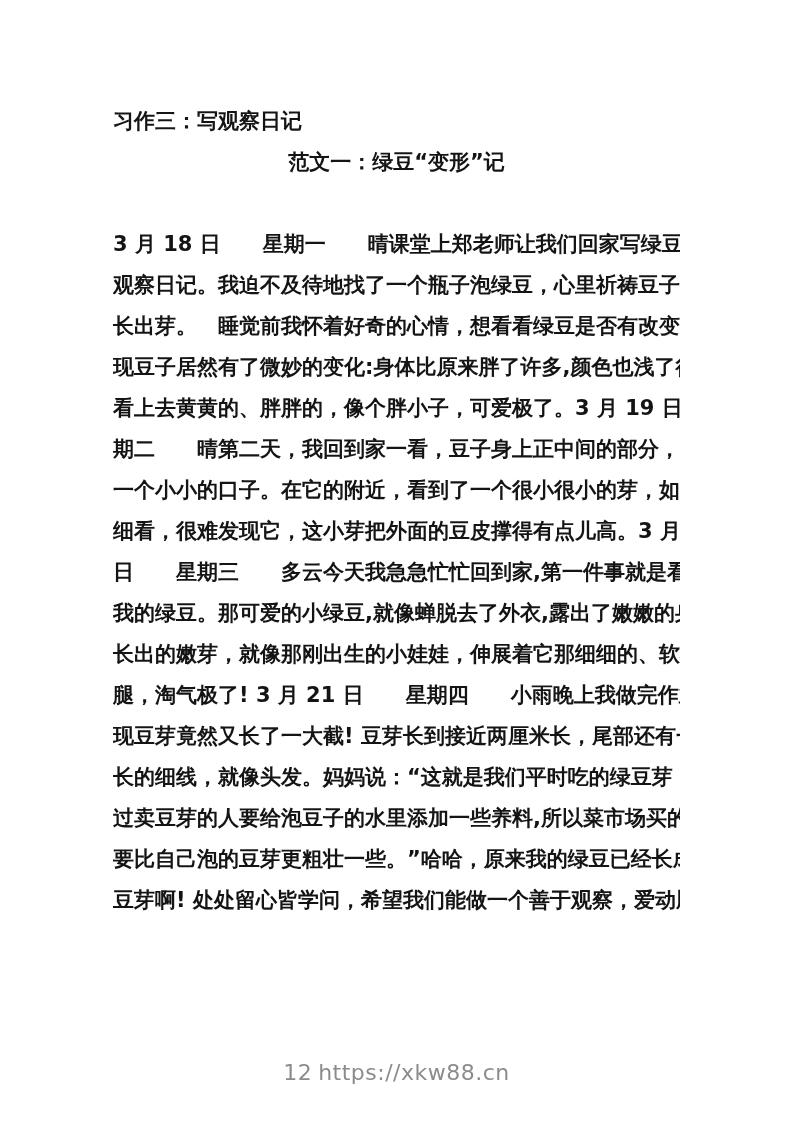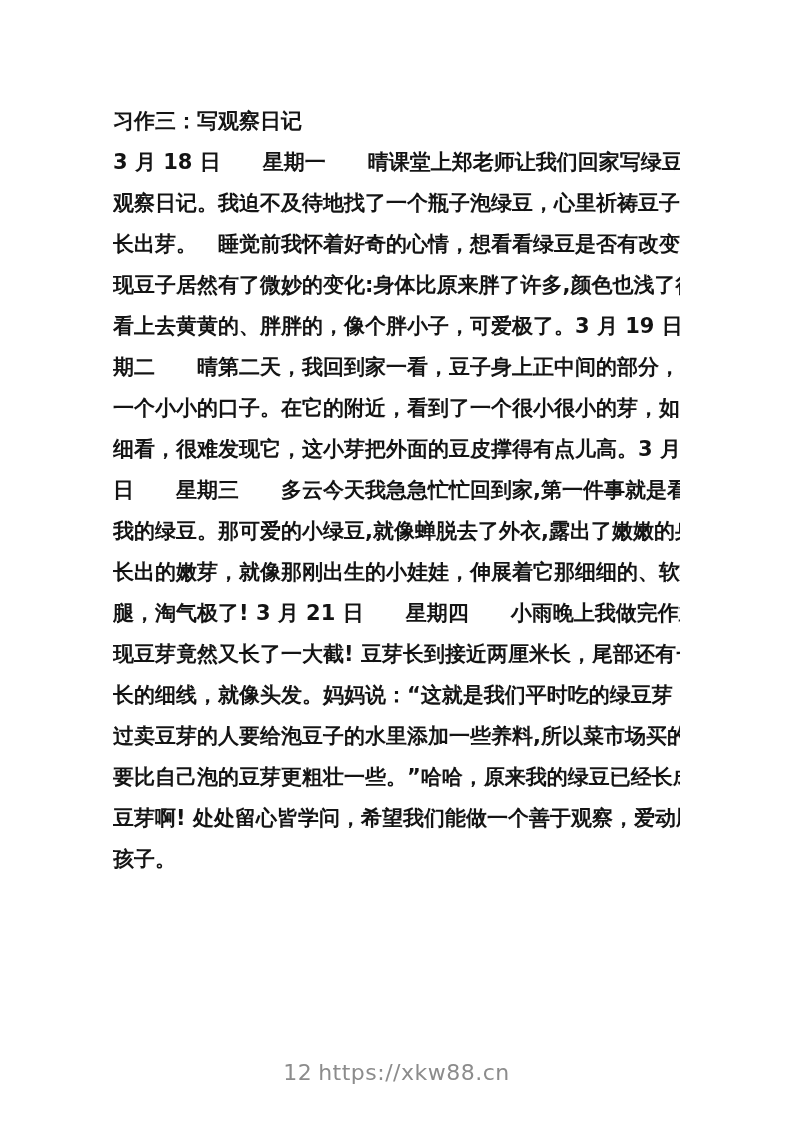--- a/index.html
+++ b/index.html
@@ -70,38 +70,38 @@
   .footer .page-number{
     margin-right:6px;
   }
 </style>
 </head>
 <body>
 
 <div class="page">
   <div class="content">
     <p class="heading">习作三：写观察日记</p>
+    <p class="essay-title">范文一：绿豆“变形”记</p>
     <div class="body-text">
       <p>3 月 18 日　　星期一　　晴课堂上郑老师让我们回家写绿豆发芽的</p>
       <p>观察日记。我迫不及待地找了一个瓶子泡绿豆，心里祈祷豆子能快点</p>
       <p>长出芽。　睡觉前我怀着好奇的心情，想看看绿豆是否有改变。我发</p>
       <p>现豆子居然有了微妙的变化:身体比原来胖了许多,颜色也浅了很多，</p>
       <p>看上去黄黄的、胖胖的，像个胖小子，可爱极了。3 月 19 日　　星</p>
       <p>期二　　晴第二天，我回到家一看，豆子身上正中间的部分，裂出了</p>
       <p>一个小小的口子。在它的附近，看到了一个很小很小的芽，如果不仔</p>
       <p>细看，很难发现它，这小芽把外面的豆皮撑得有点儿高。3 月 20</p>
       <p>日　　星期三　　多云今天我急急忙忙回到家,第一件事就是看一看</p>
       <p>我的绿豆。那可爱的小绿豆,就像蝉脱去了外衣,露出了嫩嫩的身体。</p>
       <p>长出的嫩芽，就像那刚出生的小娃娃，伸展着它那细细的、软软的小</p>
       <p>腿，淘气极了! 3 月 21 日　　星期四　　小雨晚上我做完作业，发</p>
       <p>现豆芽竟然又长了一大截! 豆芽长到接近两厘米长，尾部还有一根长</p>
       <p>长的细线，就像头发。妈妈说：“这就是我们平时吃的绿豆芽，只不</p>
       <p>过卖豆芽的人要给泡豆子的水里添加一些养料,所以菜市场买的豆芽</p>
       <p>要比自己泡的豆芽更粗壮一些。”哈哈，原来我的绿豆已经长成了绿</p>
       <p>豆芽啊! 处处留心皆学问，希望我们能做一个善于观察，爱动脑的好</p>
-      <p>孩子。</p>
     </div>
   </div>
 
   <div class="footer">
     <span class="page-number">12</span><span>https://xkw88.cn</span>
   </div>
 </div>
 
 </body></html>

